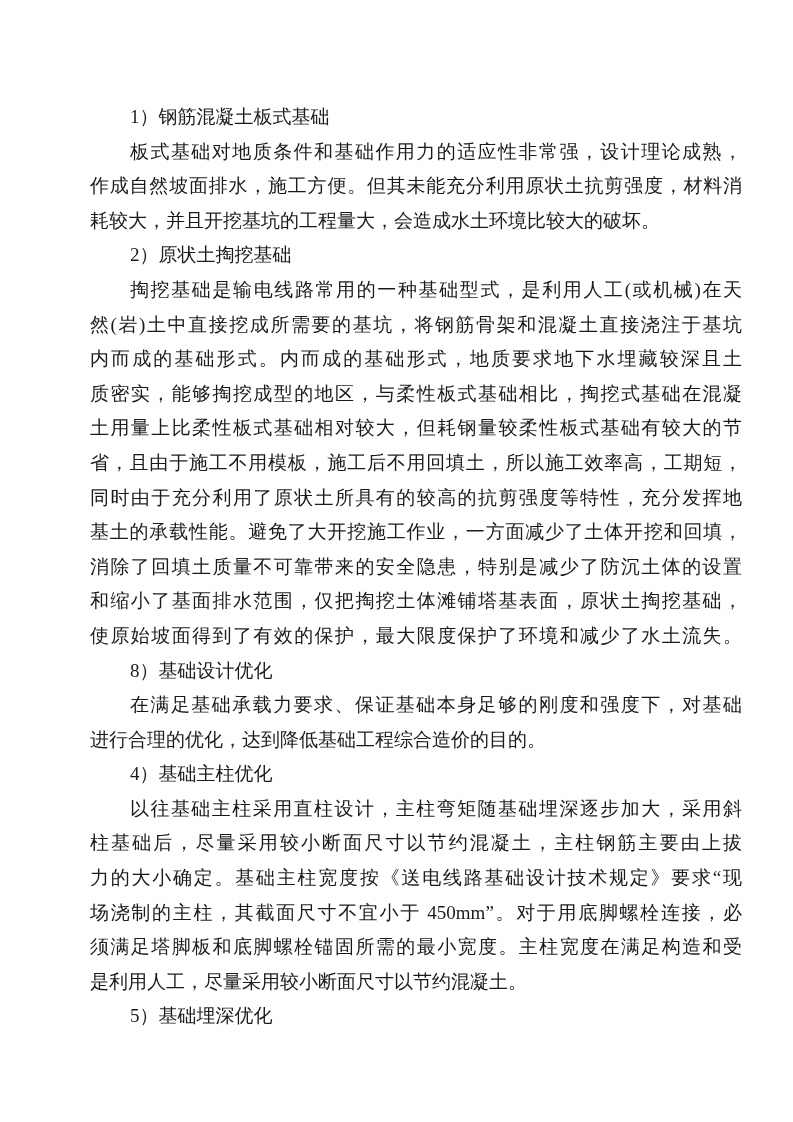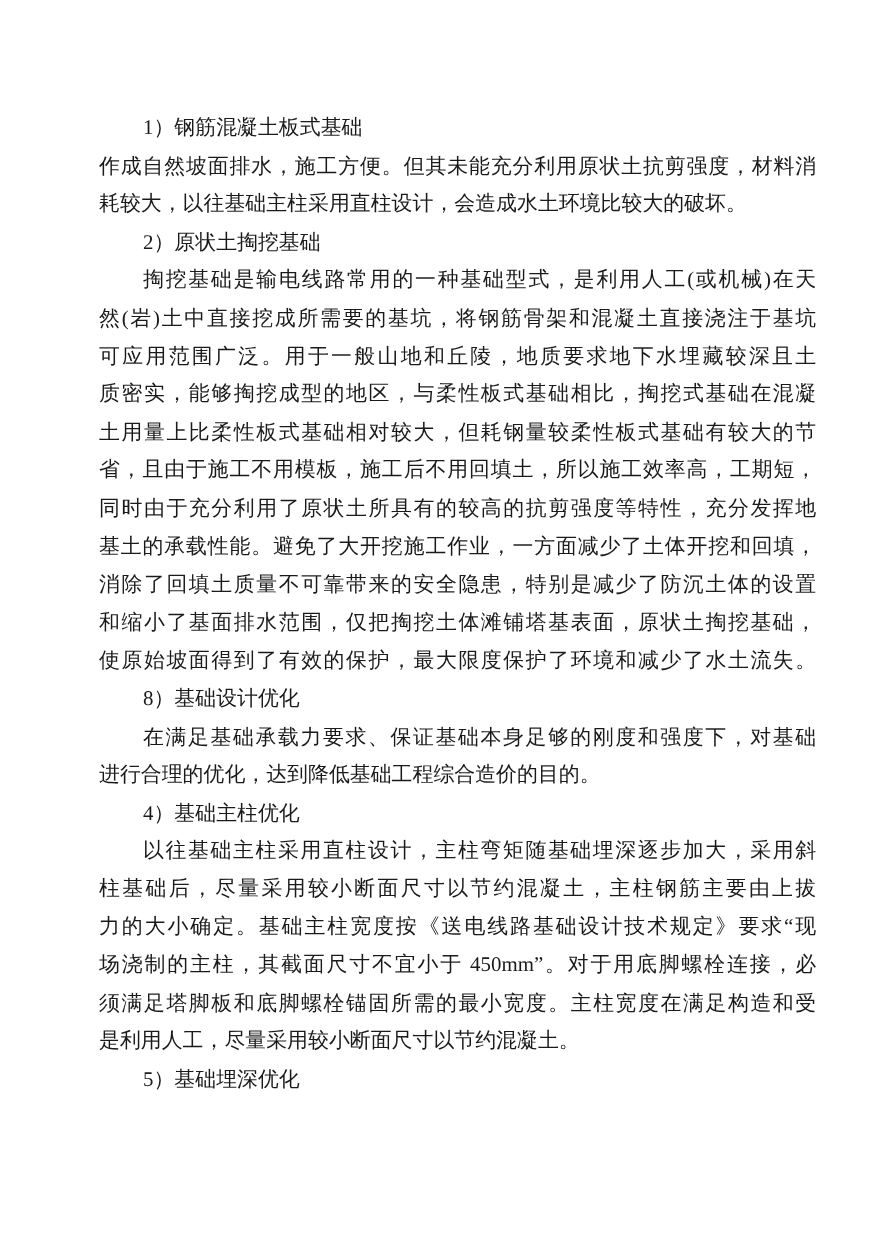--- a/index.html
+++ b/index.html
@@ -37,26 +37,27 @@
     text-align: justify;
     text-align-last: justify;
   }
 </style>
 </head>
 <body>
 
 <div class="page">
   <div class="text-block" id="text-block" style="color: rgb(26, 26, 26);">
       <div class="line indent">1）钢筋混凝土板式基础</div>
+      <div class="line indent stretch">板式基础对地质条件和基础作用力的适应性非常强，设计理论成熟，</div>
       <div class="line stretch">作成自然坡面排水，施工方便。但其未能充分利用原状土抗剪强度，材料消</div>
-      <div class="line">耗较大，以往基础主柱采用直柱设计，会造成水土环境比较大的破坏。</div>
+      <div class="line">耗较大，并且开挖基坑的工程量大，会造成水土环境比较大的破坏。</div>
       <div class="line indent">2）原状土掏挖基础</div>
       <div class="line indent stretch">掏挖基础是输电线路常用的一种基础型式，是利用人工(或机械)在天</div>
       <div class="line stretch">然(岩)土中直接挖成所需要的基坑，将钢筋骨架和混凝土直接浇注于基坑</div>
-      <div class="line stretch">可应用范围广泛。用于一般山地和丘陵，地质要求地下水埋藏较深且土</div>
+      <div class="line stretch">内而成的基础形式。内而成的基础形式，地质要求地下水埋藏较深且土</div>
       <div class="line stretch">质密实，能够掏挖成型的地区，与柔性板式基础相比，掏挖式基础在混凝</div>
       <div class="line stretch">土用量上比柔性板式基础相对较大，但耗钢量较柔性板式基础有较大的节</div>
       <div class="line stretch">省，且由于施工不用模板，施工后不用回填土，所以施工效率高，工期短，</div>
       <div class="line stretch">同时由于充分利用了原状土所具有的较高的抗剪强度等特性，充分发挥地</div>
       <div class="line stretch">基土的承载性能。避免了大开挖施工作业，一方面减少了土体开挖和回填，</div>
       <div class="line stretch">消除了回填土质量不可靠带来的安全隐患，特别是减少了防沉土体的设置</div>
       <div class="line stretch">和缩小了基面排水范围，仅把掏挖土体滩铺塔基表面，原状土掏挖基础，</div>
       <div class="line stretch">使原始坡面得到了有效的保护，最大限度保护了环境和减少了水土流失。</div>
       <div class="line indent">8）基础设计优化</div>
       <div class="line indent stretch">在满足基础承载力要求、保证基础本身足够的刚度和强度下，对基础</div>

